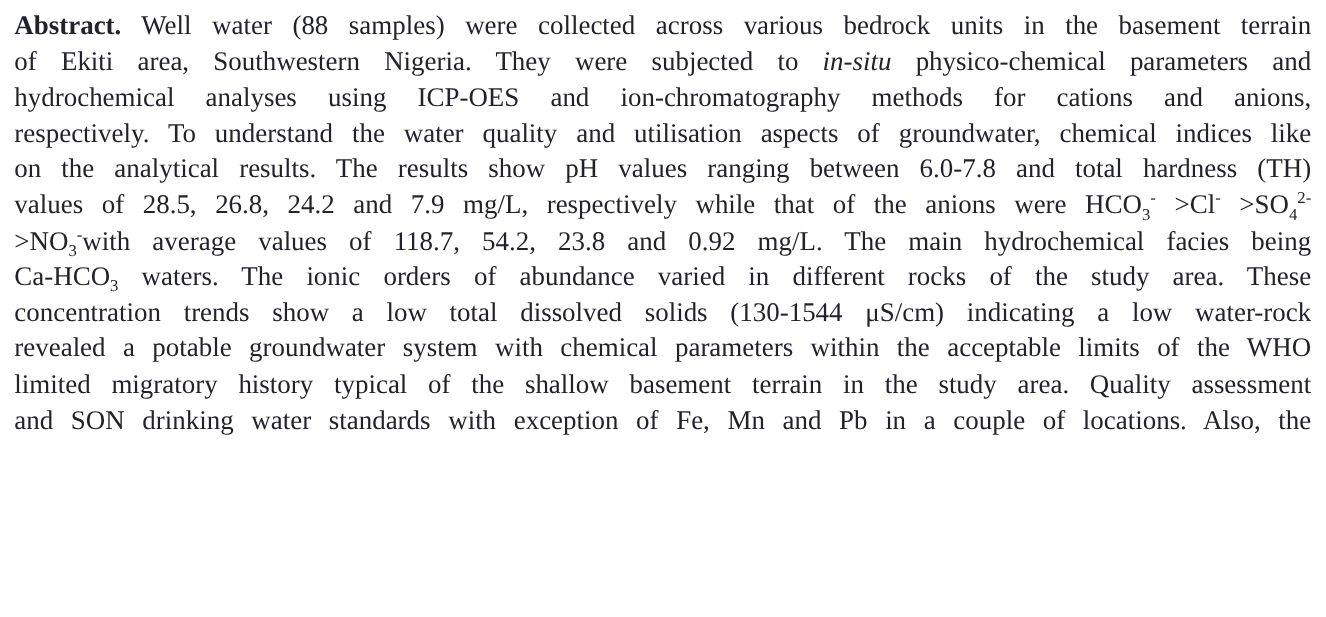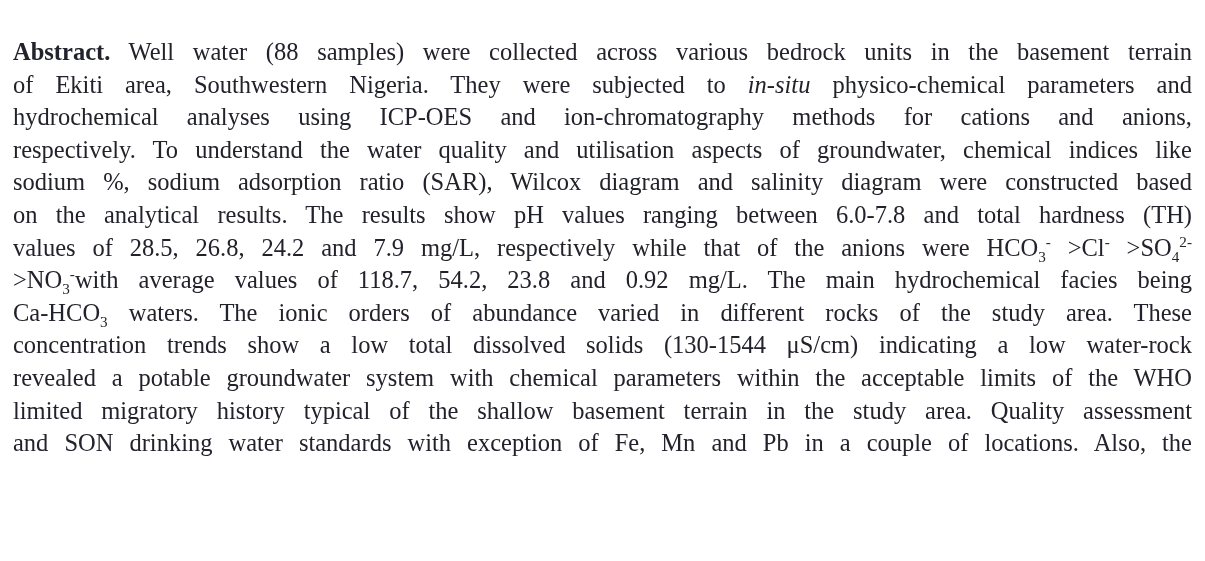--- a/index.html
+++ b/index.html
@@ -18,21 +18,20 @@
     background: #ffffff;
     box-sizing: border-box;
   }
   .para {
     box-sizing: border-box;
     padding: 8px 13px 0 13px;
     font-family: "Liberation Serif", "DejaVu Serif", serif;
     font-size: 24.5px;
     line-height: 32.6px;
     color: #22222c;
-    margin-top: 28px;
   }
   .line {
     text-align: justify;
     text-align-last: justify;
     height: 32.6px;
     overflow: hidden;
     white-space: normal;
   }
   .line.last {
     text-align-last: left;
@@ -52,21 +51,20 @@
 </style>
 </head>
 <body>
 
 <div class="page">
   <div class="para">
     <div class="line"><b>Abstract.</b><span> Well water (88 samples) were collected across various bedrock units in the basement terrain</span></div>
     <div class="line"><span>of Ekiti area, Southwestern Nigeria. They were subjected to </span><i>in-situ</i><span> physico-chemical parameters and</span></div>
     <div class="line"><span>hydrochemical analyses using ICP-OES and ion-chromatography methods for cations and anions,</span></div>
     <div class="line"><span>respectively. To understand the water quality and utilisation aspects of groundwater, chemical indices like</span></div>
-    <div class="line"><span>sodium %, sodium adsorption ratio (SAR), Wilcox diagram and salinity diagram were constructed based</span></div>
     <div class="line"><span>on the analytical results. The results show pH values ranging between 6.0-7.8 and total hardness (TH)</span></div>
     <div class="line"><span>values of 28.5, 26.8, 24.2 and 7.9 mg/L, respectively while that of the anions were HCO</span><sub>3</sub><sup>-</sup><span> &gt;Cl</span><sup>-</sup><span> &gt;SO</span><sub>4</sub><sup>2-</sup></div>
     <div class="line"><span>&gt;NO</span><sub>3</sub><sup>-</sup><span>with average values of 118.7, 54.2, 23.8 and 0.92 mg/L. The main hydrochemical facies being</span></div>
     <div class="line"><span>Ca-HCO</span><sub>3</sub><span> waters. The ionic orders of abundance varied in different rocks of the study area. These</span></div>
     <div class="line"><span>concentration trends show a low total dissolved solids (130-1544 μS/cm) indicating a low water-rock</span></div>
     <div class="line"><span>revealed a potable groundwater system with chemical parameters within the acceptable limits of the WHO</span></div>
     <div class="line"><span>limited migratory history typical of the shallow basement terrain in the study area. Quality assessment</span></div>
     <div class="line"><span>and SON drinking water standards with exception of Fe, Mn and Pb in a couple of locations. Also, the</span></div>
   </div>
 </div>

